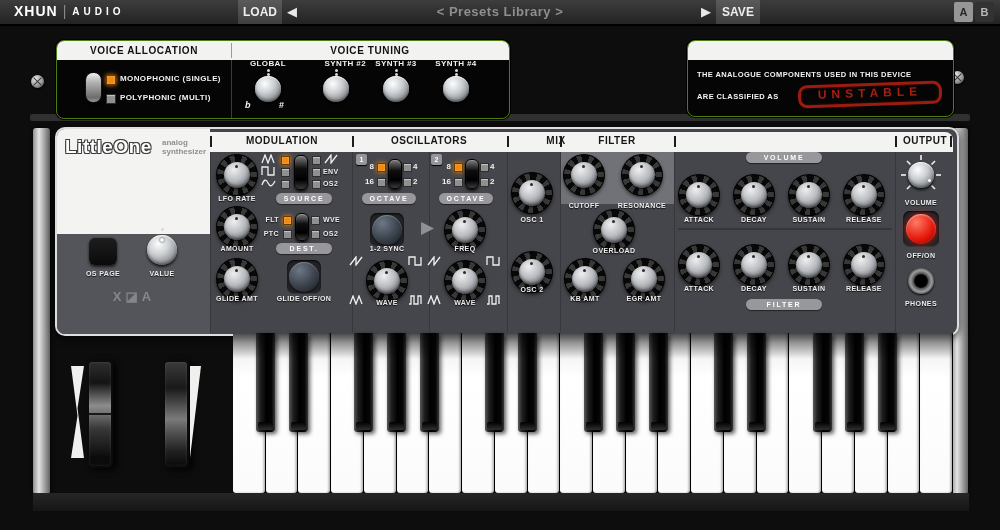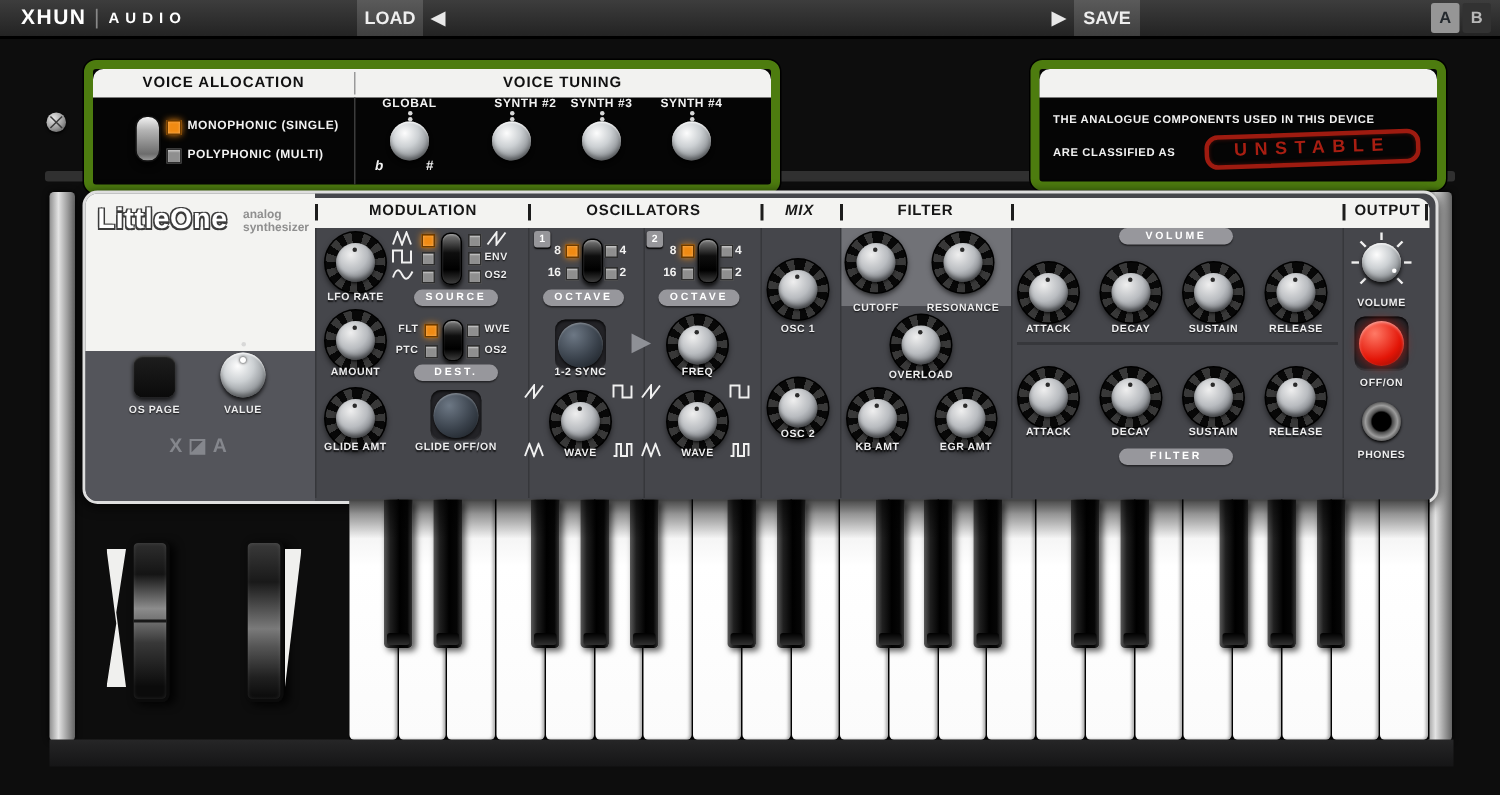--- a/index.html
+++ b/index.html
@@ -13,21 +13,21 @@
   .brand .audio{font-size:10px;letter-spacing:4px;vertical-align:1px;}
   .tbtn{position:absolute;top:0;height:24px;background:linear-gradient(180deg,#5a5a5a,#3f3f3f);
         color:#eee;font-size:12px;font-weight:bold;text-align:center;line-height:24px;}
   .arrow{position:absolute;top:4px;color:#e8e8e8;font-size:13px;line-height:16px;}
   #preset-display{position:absolute;left:350px;top:4px;width:300px;text-align:center;
                   color:#8e8e8e;font-size:13px;font-weight:bold;letter-spacing:.5px;}
   .abbtn{position:absolute;top:2px;width:19px;height:20px;font-size:11px;font-weight:bold;
          text-align:center;line-height:20px;border-radius:2px;}
   
   .rackshelf{position:absolute;left:30px;top:114px;width:940px;height:7px;background:#303030;border-radius:2px;}
-  .rackbox{position:absolute;background:#050505;border:6px solid #4d7c0f;border-radius:8px;box-shadow:0 0 0 1px #000;}
+  .rackbox{position:absolute;background:#050505;border:1px solid #4d7c0f;border-radius:8px;box-shadow:0 0 0 1px #000;}
   .rackhead{position:absolute;left:0;top:0;right:0;height:19px;background:#f2f2f0;border-radius:7px 7px 0 0;}
   .racktitle{position:absolute;top:4px;font-size:10px;font-weight:bold;color:#111;text-align:center;letter-spacing:.6px;}
   .screw{position:absolute;width:13px;height:13px;border-radius:50%;
          background:radial-gradient(circle at 35% 30%,#e8e8e8,#9a9a9a 55%,#4c4c4c 95%);box-shadow:0 1px 2px #000;}
   .screw::before,.screw::after{content:'';position:absolute;left:1px;right:1px;top:6px;height:1px;background:#3a3a3a;}
   .screw::before{transform:rotate(45deg);} .screw::after{transform:rotate(-45deg);}
   .led{position:absolute;width:8px;height:8px;background:#8f8f8f;border:1px solid #2e2e2e;
        box-shadow:inset 0 1px 1px rgba(255,255,255,.5);}
   .led.lit{background:#f08a12;border-color:#6b3a00;box-shadow:0 0 5px rgba(240,138,18,.95),inset 0 0 2px rgba(255,255,255,.4);}
   .wlabel{position:absolute;font-size:8px;font-weight:bold;color:#f2f2f2;letter-spacing:.4px;}
@@ -117,20 +117,21 @@
 <body>
 
 <div id="app">
 
   <div id="topbar">
     <div class="brand">
       <span>XHUN</span><span class="sep">|</span><span class="audio">AUDIO</span>
     </div>
     <div class="tbtn" style="left:238px;width:44px;">LOAD</div>
     <div class="arrow" style="left:287px;">◀</div>
+    <div id="preset-display">&lt; Presets Library &gt;</div>
     <div class="arrow" style="left:701px;">▶</div>
     <div class="tbtn" style="left:716px;width:44px;">SAVE</div>
     <div class="abbtn" style="left:954px;background:#969696;color:#24292e;">A</div>
     <div class="abbtn" style="left:975px;background:#323232;color:#b8b8b8;">B</div>
   </div>
 
   <div class="rackshelf"></div>
   <div class="screw" style="left:31px;top:75px;"></div>
   <div class="screw" style="left:951px;top:71px;"></div>
 
@@ -187,21 +188,21 @@
     <div class="ospage" style="left:32px;top:108px;"></div>
     <div class="lbl" style="left:15px;top:141px;width:62px;">OS PAGE</div>
     <div class="dots" style="left:104px;top:99px;box-shadow:none;"></div>
     <div class="mcap" style="left:90px;top:106px;width:30px;height:30px;"></div>
     <div style="position:absolute;left:103px;top:109px;width:4px;height:4px;border-radius:50%;background:#fff;box-shadow:0 0 2px #000;"></div>
     <div class="lbl" style="left:74px;top:141px;width:62px;">VALUE</div>
     <div class="brandmark" style="left:38px;top:160px;width:78px;">X◪A</div>
 
     <div class="sect" style="left:155px;width:140px;">MODULATION</div>
     <div class="sect" style="left:302px;width:140px;">OSCILLATORS</div>
-    <div class="sect" style="left:453px;width:46px;font-style:italic;">MIX</div>
+    <div class="sect" style="left:476px;width:46px;">MIX</div>
     <div class="sect" style="left:505px;width:110px;">FILTER</div>
     <div class="sect" style="left:840px;width:56px;">OUTPUT</div>
     <div class="hdiv" style="left:153px;"></div>
     <div class="hdiv" style="left:295px;"></div>
     <div class="hdiv" style="left:450px;"></div>
     <div class="hdiv" style="left:503px;"></div>
     <div class="hdiv" style="left:617px;"></div>
     <div class="hdiv" style="left:838px;"></div>
     <div class="hdiv" style="left:893px;"></div>
     <div class="vdiv" style="left:153px;"></div>

